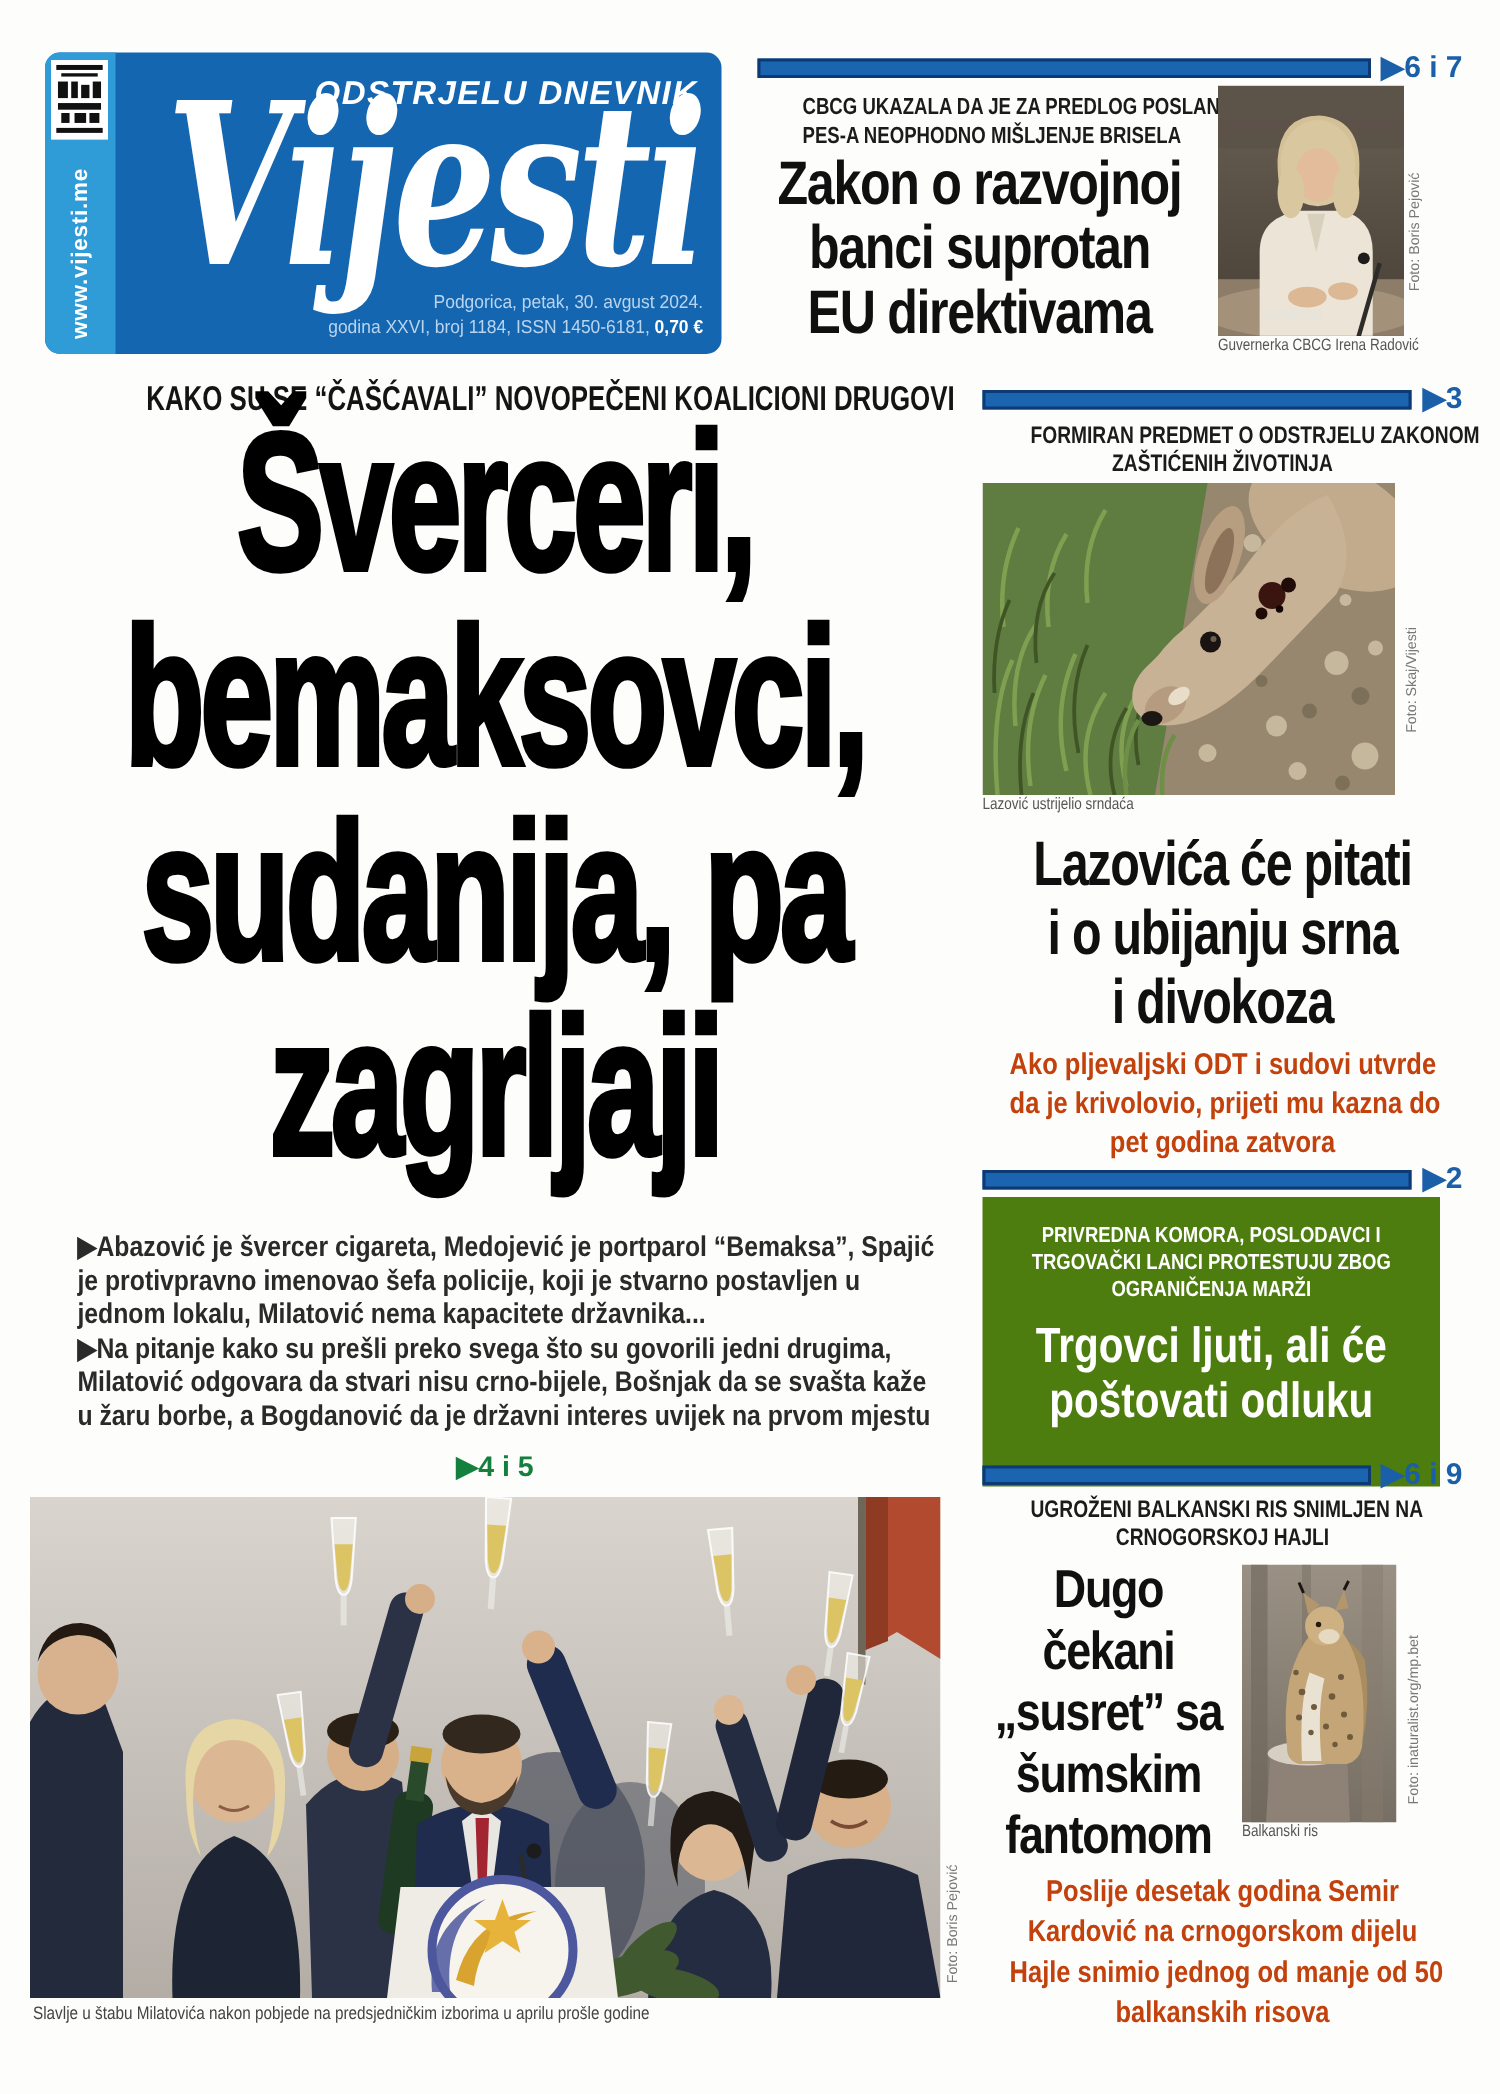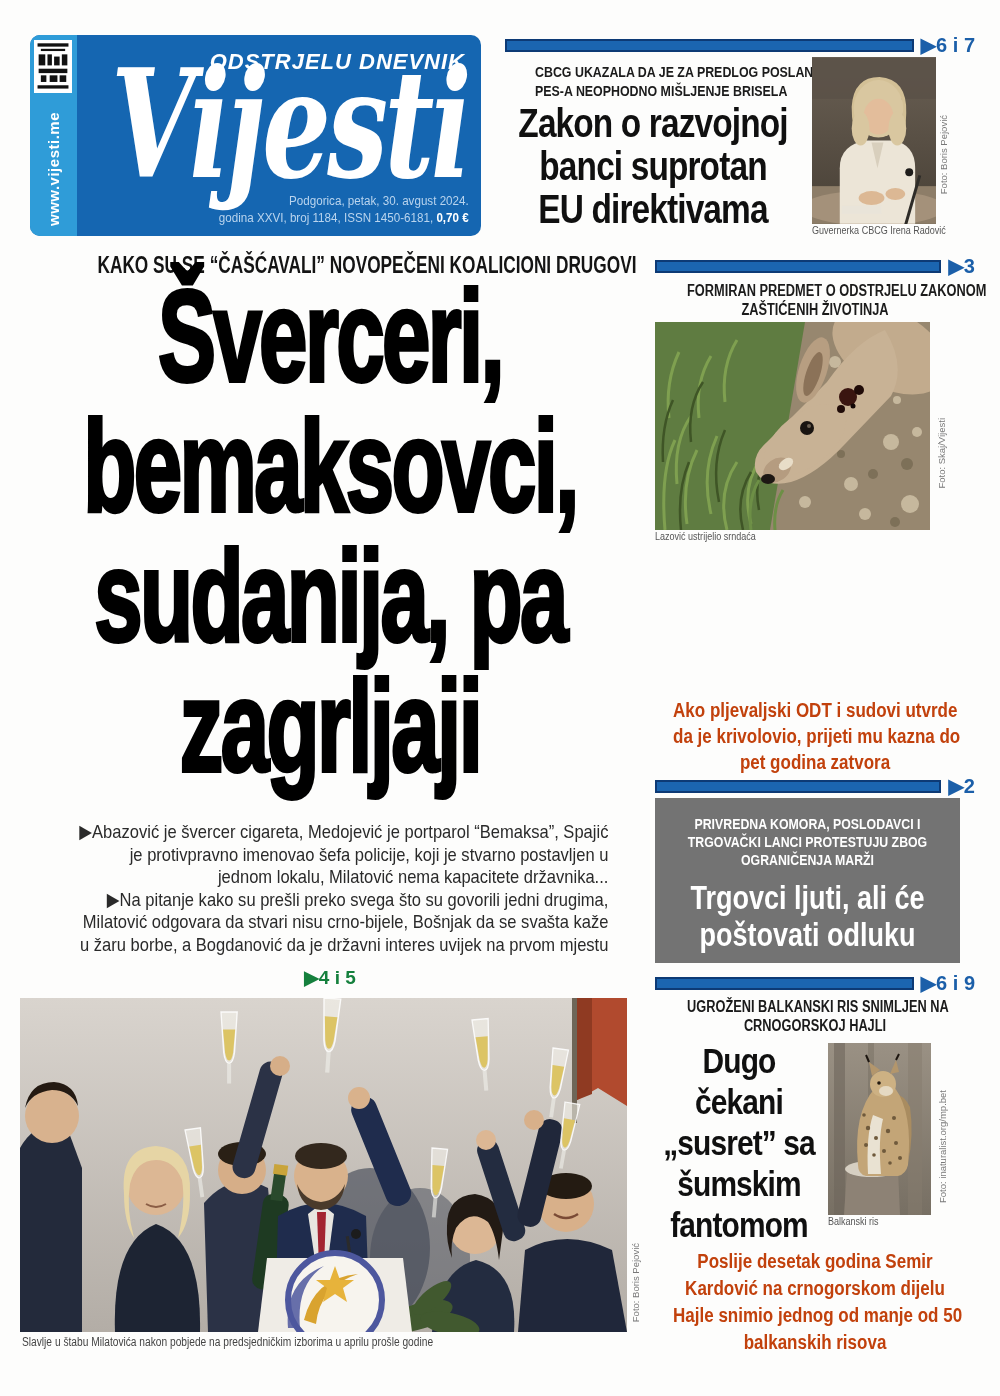--- a/index.html
+++ b/index.html
@@ -45,22 +45,22 @@
   .tr-photo{position:absolute;left:812px;top:57px;width:132px;}
   .tr-photo svg{display:block;}
   .tr-credit{left:938px;top:115px;}
 
   
   .lead-kicker{position:absolute;left:20px;top:252px;width:620px;text-align:center;font-weight:bold;
                font-size:23px;color:#141414;white-space:nowrap;transform:scaleX(0.75);transform-origin:center;}
   .lead-headline{position:absolute;left:10px;top:270px;width:640px;}
   .lead-headline .hl-line{font-size:100px;line-height:130px;letter-spacing:-3px;color:#000;
                           -webkit-text-stroke:3px #000;transform:scale(0.87,1.3);}
-  .lead-bullets{position:absolute;left:10px;top:821px;width:640px;text-align:right;
-                font-weight:normal;font-size:19px;line-height:22.5px;color:#2a2a2a;}
+  .lead-bullets{position:absolute;left:10px;top:821px;width:640px;text-align:left;
+                font-weight:bold;font-size:19px;line-height:22.5px;color:#2a2a2a;}
   .lead-bullets div{white-space:nowrap;transform:scaleX(0.87);transform-origin:center;}
   .lead-marker{position:absolute;left:20px;top:966px;width:620px;text-align:center;
                color:#15803d;font-weight:bold;font-size:19px;}
   .lead-photo{position:absolute;left:20px;top:998px;width:607px;}
   .lead-photo svg{display:block;}
   .lead-cap{position:absolute;left:22px;top:1335px;font-size:12px;color:#444;white-space:nowrap;
             transform:scaleX(0.85);transform-origin:left center;}
   .lead-credit{left:630px;top:1243px;}
 
   
@@ -69,21 +69,21 @@
                transform:scaleX(0.8);transform-origin:center;}
   .deer-photo{position:absolute;left:655px;top:322px;width:275px;}
   .deer-photo svg{display:block;}
   .deer-credit{left:936px;top:418px;}
   .deer-headline{position:absolute;left:648px;top:554px;width:334px;}
   .deer-headline .hl-line{font-size:38px;line-height:46px;letter-spacing:-1px;transform:scale(0.85,1.1);}
   .subhead{position:absolute;text-align:center;font-weight:bold;color:#c2410c;}
   .subhead div{white-space:nowrap;transform:scaleX(0.85);transform-origin:center;}
   .deer-subhead{left:648px;top:697px;width:334px;font-size:20px;line-height:26px;}
   .rc-bar2{left:655px;top:776px;width:320px;}
-  .blackbox{position:absolute;left:655px;top:798px;width:305px;height:165px;background:#737373;
+  .blackbox{position:absolute;left:655px;top:798px;width:305px;height:193px;background:#4d7c0f;
             color:#fff;text-align:center;}
   .blackbox .kicker{color:#fff;font-size:14.5px;line-height:18px;margin-top:17px;
                     transform:scaleX(0.85);transform-origin:center;}
   .blackbox .hl-line{color:#fff;font-size:30px;line-height:37px;margin-top:0;
                      transform:scale(0.9,1.1);}
   .bb-headline{margin-top:10px;}
   .rc-bar89{left:655px;top:973px;width:320px;}
   .lynx-kicker{position:absolute;left:655px;top:997px;width:320px;font-size:16px;line-height:19px;
                transform:scaleX(0.8);transform-origin:center;}
   .lynx-headline{position:absolute;left:650px;top:1040px;width:178px;}
@@ -347,20 +347,25 @@
       <circle cx="186" cy="87" r="4" fill="#200b08"></circle>
         <circle cx="198" cy="84" r="2.5" fill="#120605"></circle>
       <g stroke="#6d8f46" stroke-width="3" fill="none">
         <path d="M96,208 Q92,178 104,158"></path>
           <path d="M120,208 Q118,184 128,168"></path>
       </g>
     </svg>
     <figcaption class="cap">Lazović ustrijelio srndaća</figcaption>
   </figure>
   <div class="credit deer-credit">Foto: Skaj/Vijesti</div>
+  <div class="deer-headline">
+    <div class="hl-line">Lazovića će pitati</div>
+    <div class="hl-line">i o ubijanju srna</div>
+    <div class="hl-line">i divokoza</div>
+  </div>
   <div class="subhead deer-subhead">
     <div>Ako pljevaljski ODT i sudovi utvrde</div>
     <div>da je krivolovio, prijeti mu kazna do</div>
     <div>pet godina zatvora</div>
   </div>
   <div class="bar-row rc-bar2">
     <div class="bar"></div>
     <span class="marker">▶2</span>
   </div>
 

